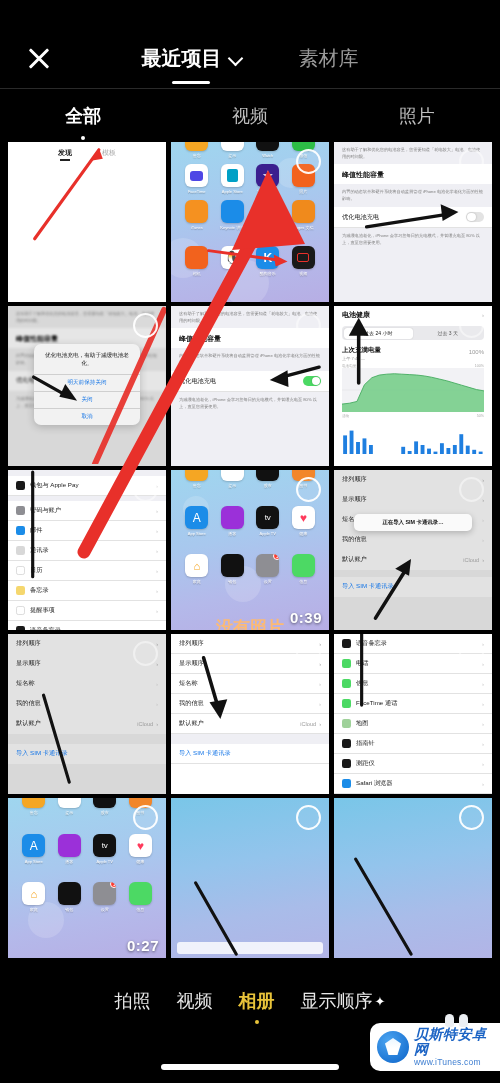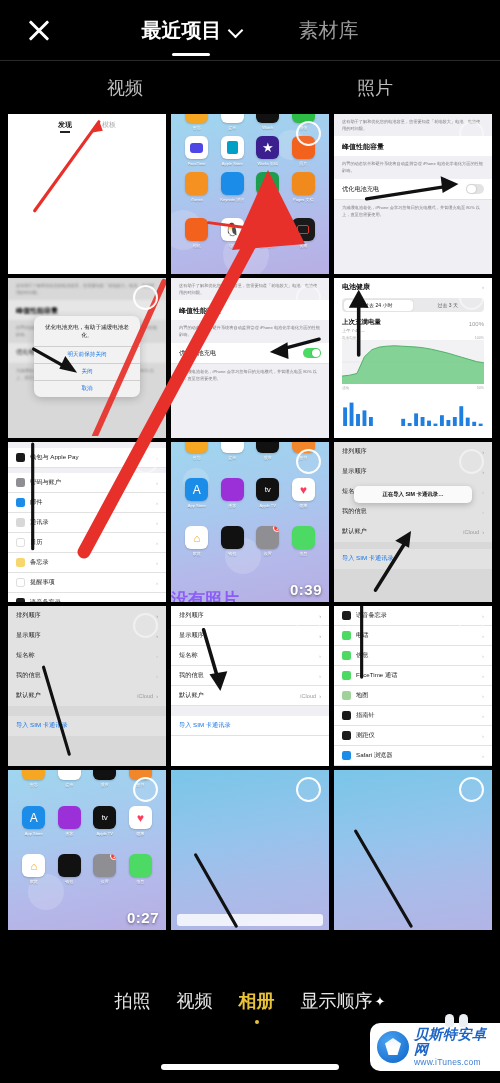--- a/index.html
+++ b/index.html
@@ -5,21 +5,21 @@
   * { margin:0; padding:0; box-sizing:border-box; }
   html,body{ background:#000; }
   body{
     width:500px; height:1083px;
     font-family:"Liberation Sans","DejaVu Sans",sans-serif;
     color:#fff; overflow:hidden; position:relative;
   }
   .app{ width:500px; height:1083px; background:#000; position:relative; display:flex; flex-direction:column; }
 
   
-  .topbar{ height:60px; flex:0 0 60px; position:relative; display:flex; align-items:center; }
+  .topbar{ height:60px; flex:0 0 60px; position:relative; display:flex; align-items:center;margin-top:28px; }
   .close-btn{
     position:absolute; left:22px; top:50%; transform:translateY(-50%);
     width:34px; height:34px; cursor:pointer;
   }
   .close-btn:before,.close-btn:after{
     content:""; position:absolute; left:4px; top:16px; width:26px; height:3px;
     background:#fff; border-radius:1px;
   }
   .close-btn:before{ transform:rotate(45deg); }
   .close-btn:after{ transform:rotate(-45deg); }
@@ -119,22 +119,22 @@
   .cs-sub .t{ font-size:6.5px; font-weight:700; color:#111; }
   .cs-sub .v{ font-size:6px; color:#9a9a9a; }
   .cs-date{ font-size:4.2px; color:#9a9a9a; padding:0 8px 3px; }
   .cs-axis{ font-size:3.6px; color:#aaa; }
   .cs-plot{ margin:0 8px; position:relative; height:44px; }
   .cs-bars{ margin:4px 8px 0; position:relative; height:32px; }
 
   
   .ovl{ position:absolute; inset:0; pointer-events:none; z-index:30; }
   .nophoto{
-    position:absolute; left:0; right:0; bottom:-9px; 
-    font-size:17px; color:#8b5cf6; font-weight:600; z-index:25;
+    position:absolute; left:0; right:0; bottom:-9px; text-align:center;
+    font-size:17px; color:#fdba74; font-weight:600; z-index:25;
   }
 
   
   .bigarrow{ position:absolute; left:0; top:0; width:500px; height:1083px; pointer-events:none; z-index:60; }
 
   
   .bottom{ flex:0 0 118px; position:relative; }
   .modes{ display:flex; justify-content:center; align-items:center; gap:26px; padding-top:24px; }
   .mode{ font-size:18px; position:relative; cursor:pointer; display:flex; align-items:center; gap:2px; }
   .mode.on{ color:#e8c33a; font-weight:700; }
@@ -175,20 +175,24 @@
         <span class="seg-underline"></span>
       </div>
       <div class="seg-item inactive">
         <span>素材库</span>
       </div>
     </div>
   </div>
   <div class="hairline"></div>
 
   <div class="filterbar">
+    <div class="filter active">
+      <span>全部</span>
+      <span class="dot"></span>
+    </div>
     <div class="filter inactive">
       <span>视频</span>
     </div>
     <div class="filter inactive">
       <span>照片</span>
     </div>
   </div>
 
   <div class="grid">
 

